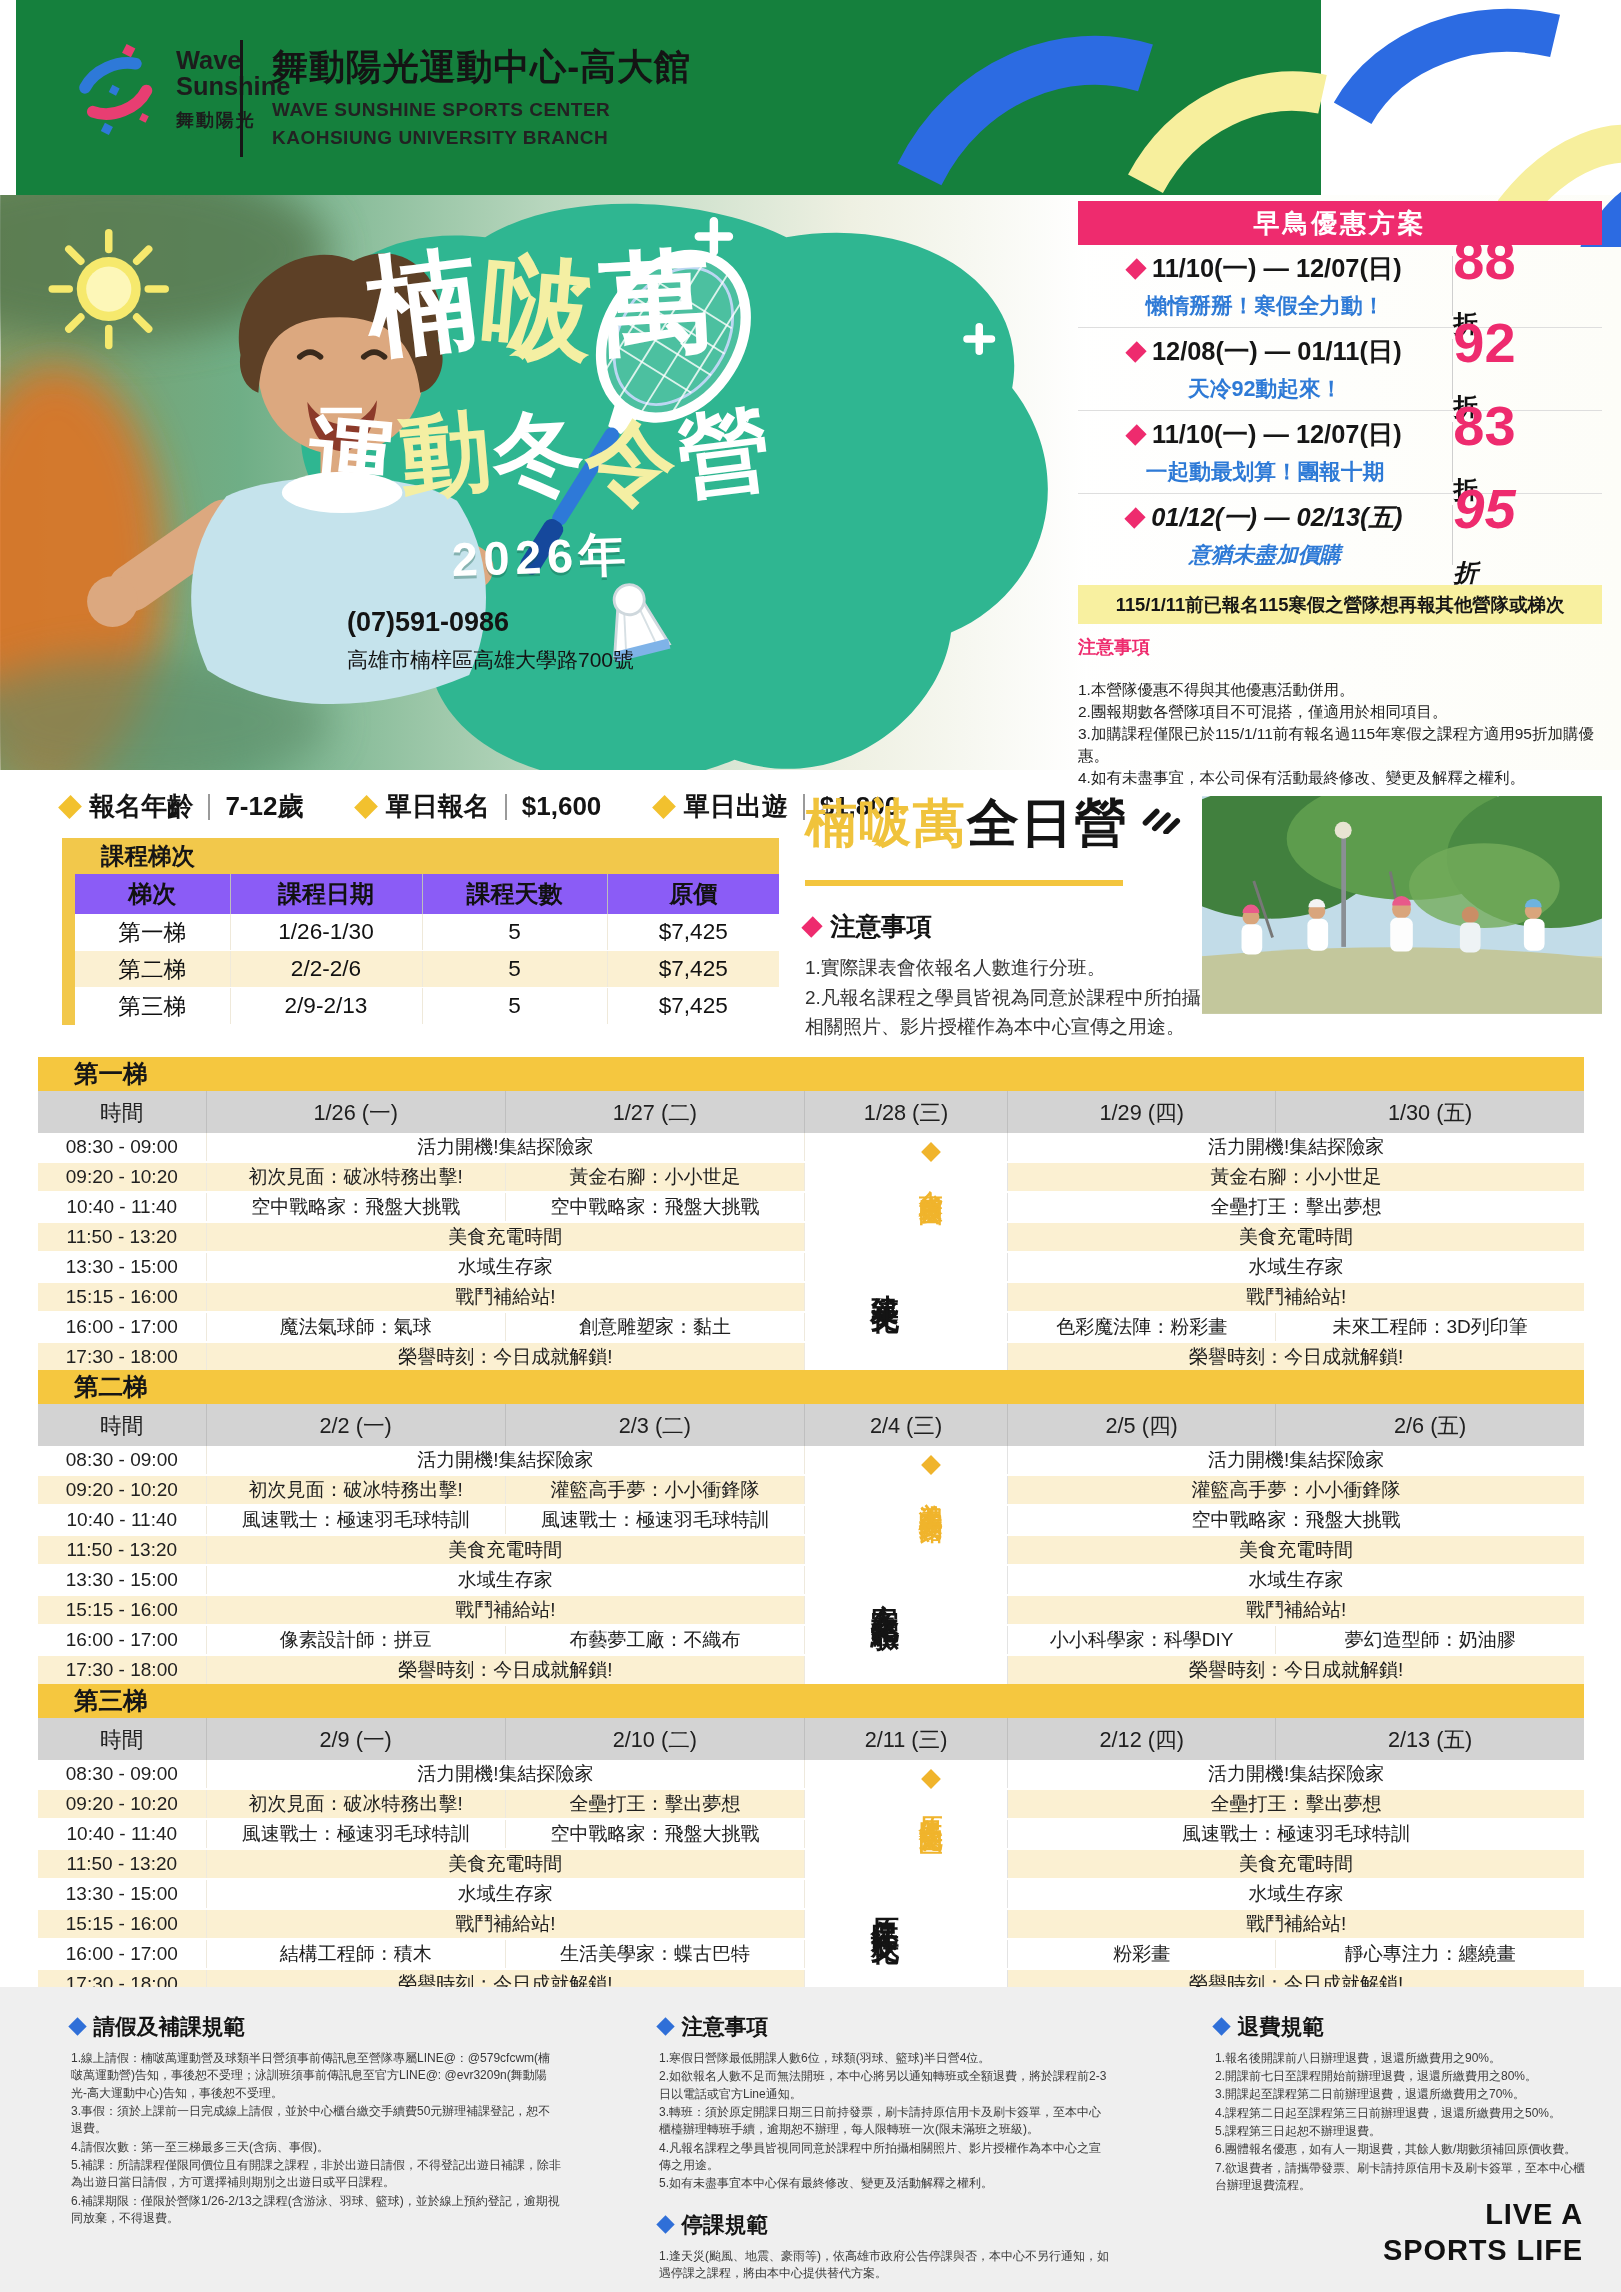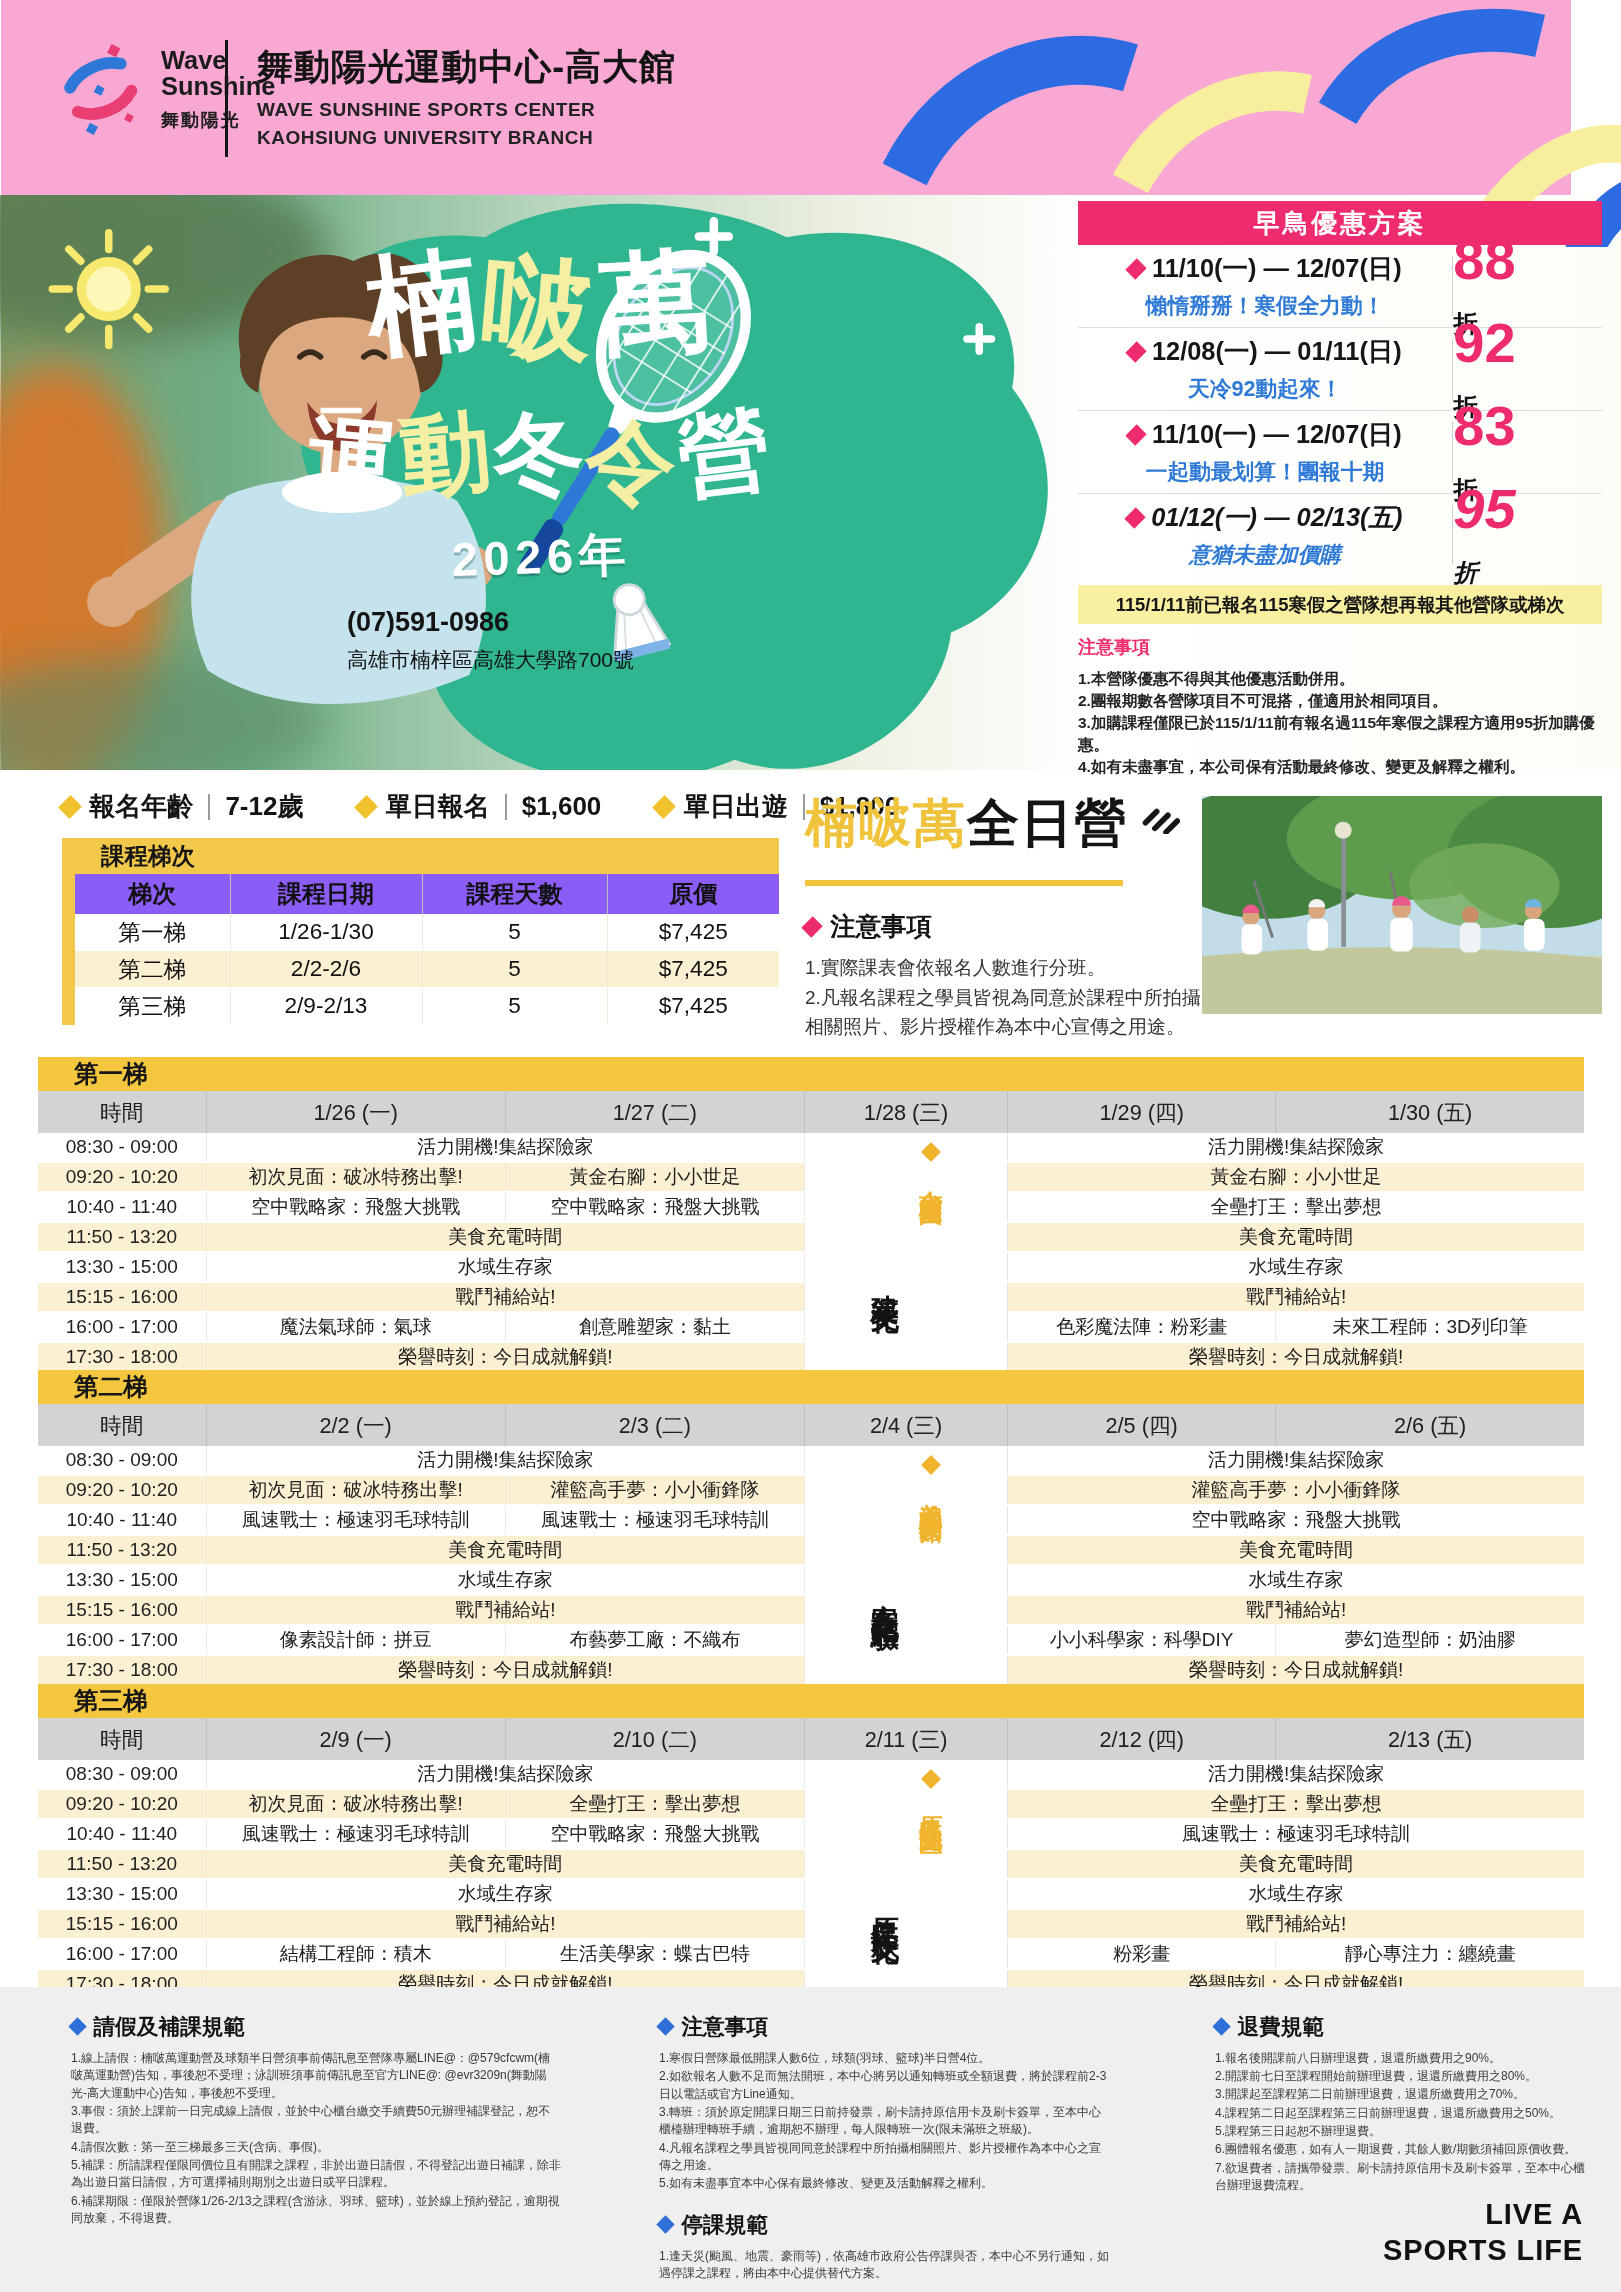--- a/index.html
+++ b/index.html
@@ -1,19 +1,19 @@
 <!DOCTYPE html>
 <html style="font-size:15px"><head>
 <meta charset="utf-8">
 <style>
   html,body{margin:0;padding:0;background:#fff;}
   .page{position:relative;width:1621px;height:2293px;background:#fff;overflow:hidden;
         font-family:"Liberation Sans","DejaVu Sans",sans-serif;color:#111;}
   
-  .hdr-bar{position:absolute;left:1px;top:0;width:1570px;height:195px;background:#f9a8d4;z-index:5;}
+  .hdr-bar{position:absolute;left:16px;top:0;width:1305px;height:195px;background:#15803d;z-index:5;}
   .logo{position:absolute;left:55px;top:38px;display:flex;align-items:center;gap:15px;}
   .logo-text .en{font-size:25.4px;font-weight:800;line-height:1.02;color:#1c1c1c;}
   .logo-text .zh{font-size:18px;font-weight:700;margin-top:7.5px;color:#1c1c1c;letter-spacing:1.9px;}
   .vline{position:absolute;left:224px;top:40px;width:2.8px;height:117px;background:#161616;}
   .titles{position:absolute;left:256px;top:43px;}
   .title-zh{font-size:36px;font-weight:900;letter-spacing:0.9px;color:#141414;}
   .title-en{font-size:19px;font-weight:800;letter-spacing:0.5px;color:#222;margin-top:6.6px;}
   .swooshes{position:absolute;left:847px;top:0;z-index:6;pointer-events:none;}
   
   .hero{position:absolute;left:0;top:195px;width:1621px;height:575px;background:linear-gradient(90deg,#fff 64%,#fdfdf8 100%);}
@@ -37,21 +37,21 @@
   .eb-item.last{border-bottom:none;font-style:italic;}
   .eb-left{width:375px;text-align:center;}
   .eb-date{font-size:25.4px;font-weight:800;color:#161616;display:flex;justify-content:center;align-items:center;gap:9.4px;}
   .pdia{width:14px;height:14px;background:#ee2b6e;transform:rotate(45deg) scaleY(1.15);display:inline-block;flex:0 0 auto;}
   .eb-desc{font-size:21.7px;font-weight:800;color:#2e7ad6;margin-top:4.7px;}
   .eb-right{width:149px;height:60px;border-left:0.9px solid #cfcfcf;display:flex;align-items:flex-start;justify-content:center;flex-direction:column;}
   .eb-num{font-size:56px;font-weight:900;color:#ee2b6e;line-height:1;}
   .eb-unit{font-size:24.5px;font-weight:800;color:#111;margin-top:19px;}
   .eb-highlight{margin-top:9.4px;background:#f8f0a0;font-size:18.4px;font-weight:800;text-align:center;padding:6.6px 0;color:#161616;}
   .eb-ntitle{margin-top:11.3px;color:#ee2b6e;font-size:18px;font-weight:800;}
-  .eb-notes{font-size:15.5px;color:#242424;line-height:1.42;margin-top:9px;font-weight:700;}
+  .eb-notes{font-size:15.5px;color:#242424;line-height:1.42;margin-top:20px;font-weight:400;}
   
   .info{position:absolute;left:62px;top:789px;display:flex;gap:55px;align-items:center;}
   .info-item{display:flex;align-items:center;font-size:26px;font-weight:800;color:#141414;gap:11.3px;}
   .ydia{width:16px;height:16px;background:#f2c12e;transform:rotate(45deg) scaleY(1.1);display:inline-block;}
   .ibar{width:1.9px;height:26px;background:#9a9a9a;margin:0 3.8px;}
   
   .sess{position:absolute;left:62px;top:838px;width:704px;border-left:13px solid #f2c84b;}
   .sess .band{height:36px;background:#f2c84b;font-size:23.5px;font-weight:800;line-height:36px;padding-left:26px;color:#161616;}
   .sess table{border-collapse:collapse;table-layout:fixed;width:704px;}
   .sess td{text-align:center;vertical-align:middle;}

